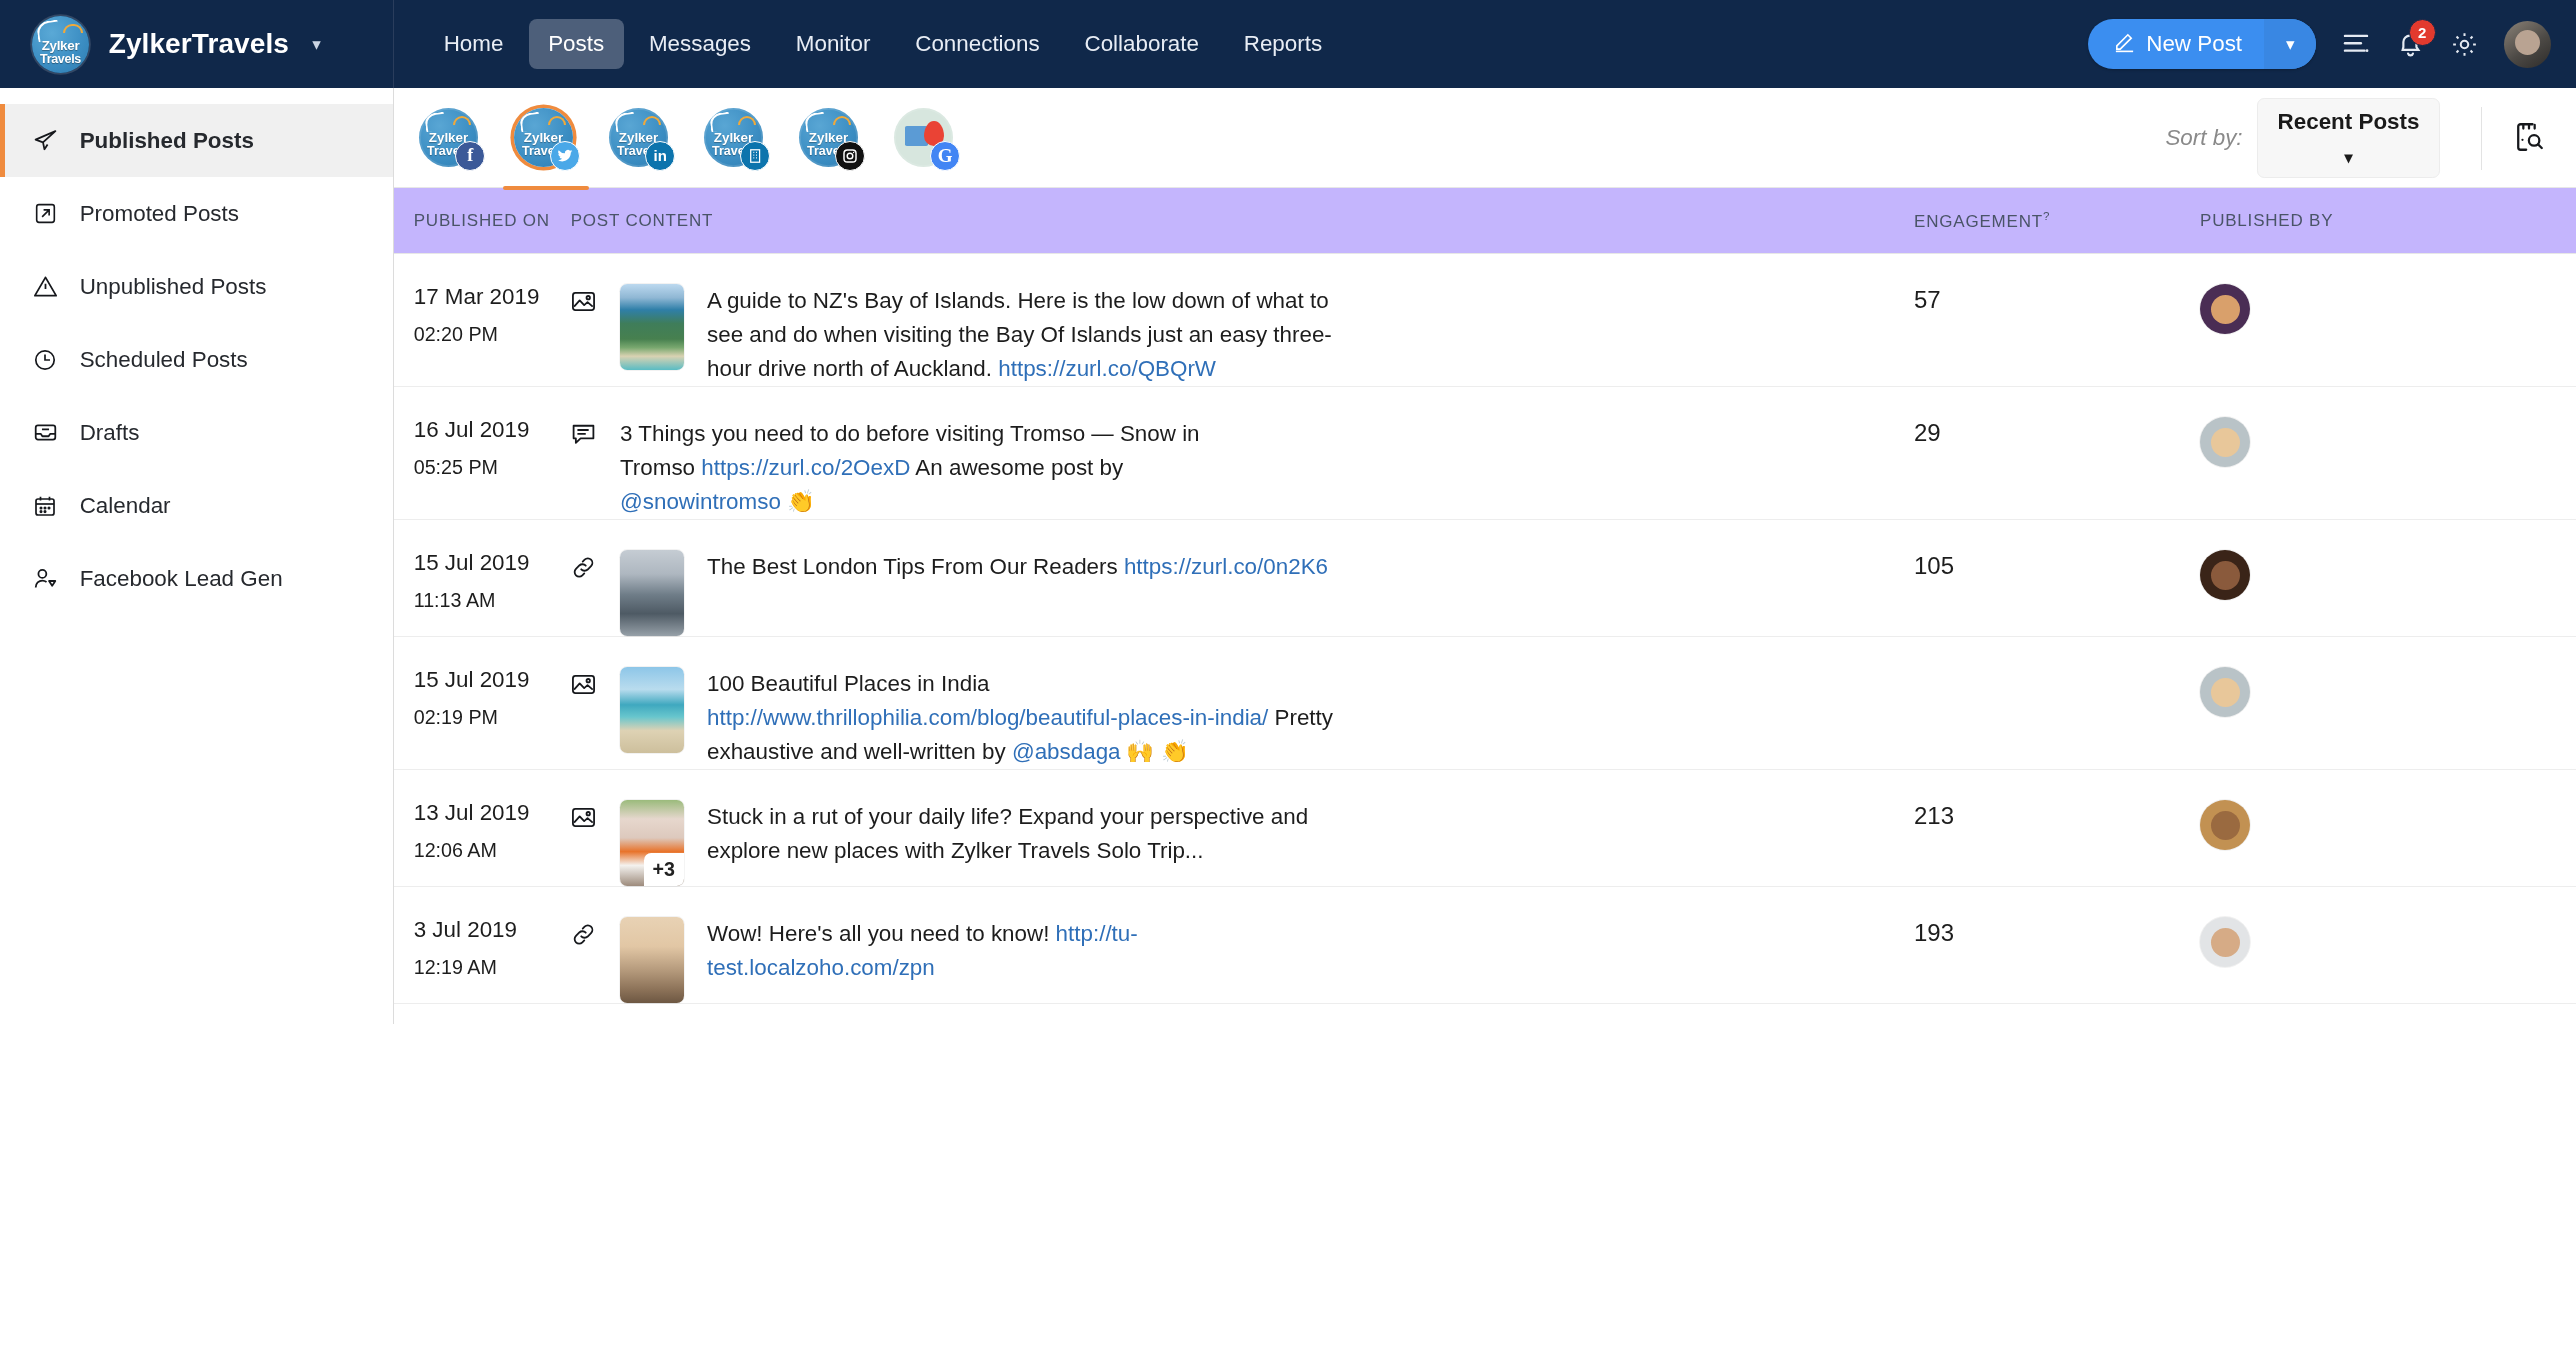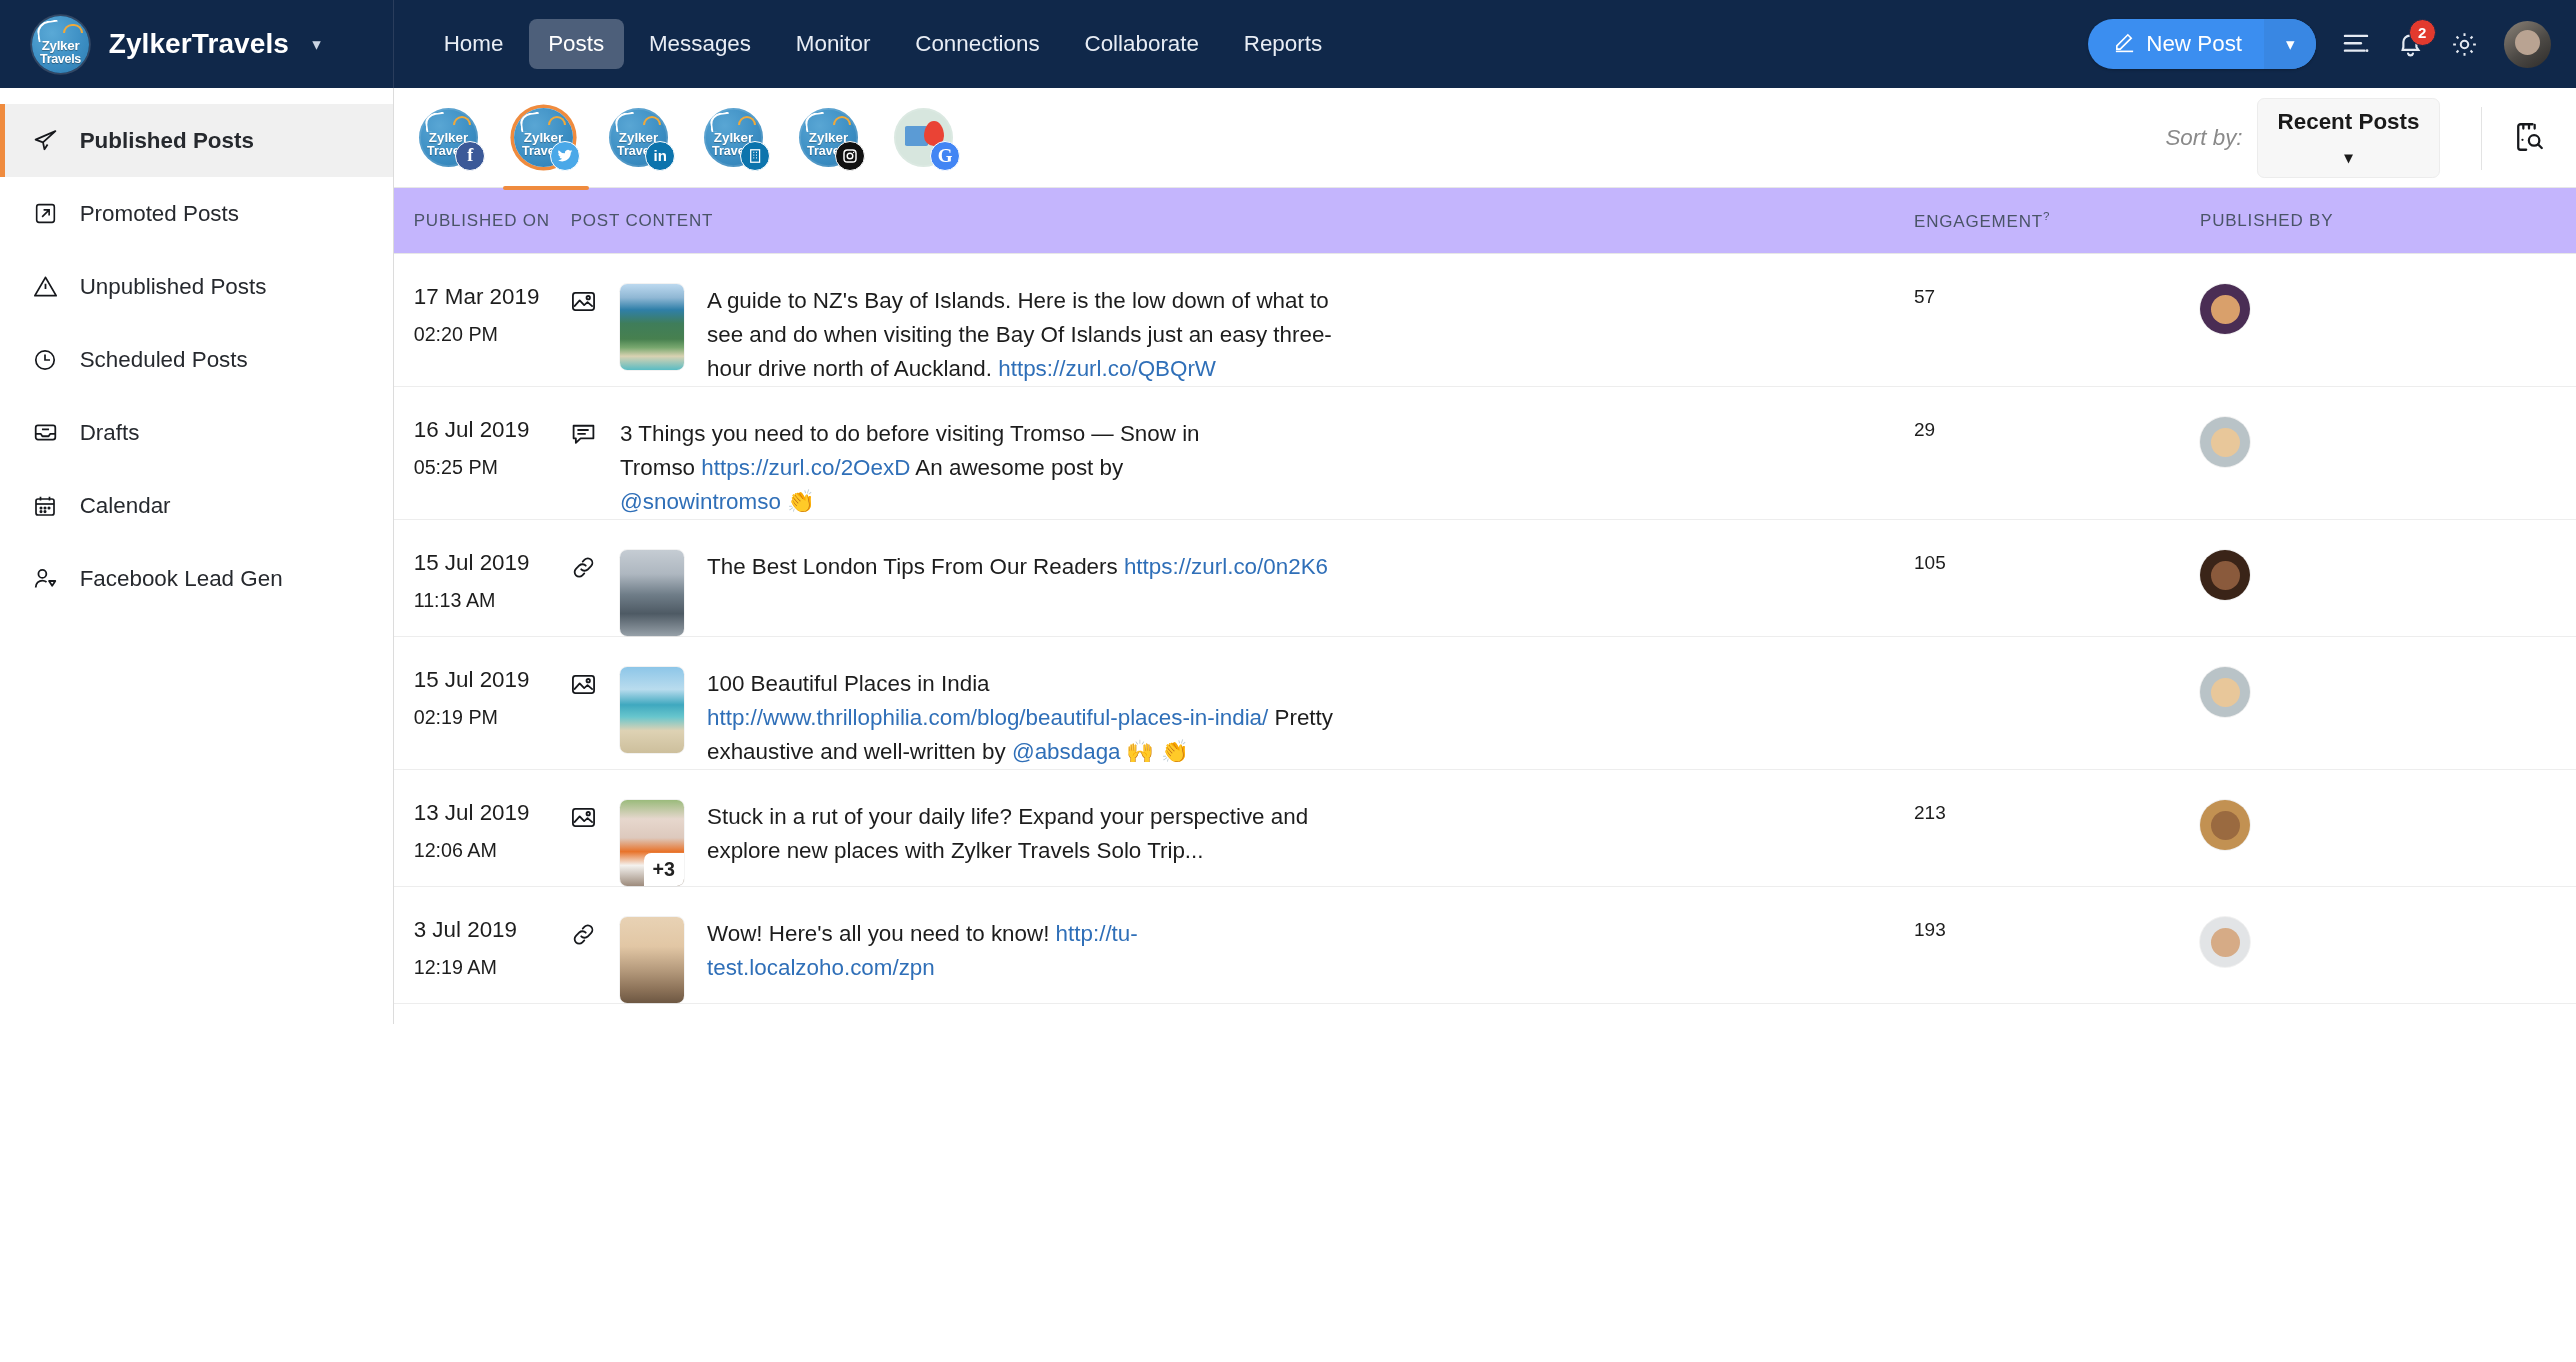--- a/index.html
+++ b/index.html
@@ -187,21 +187,21 @@
   .thumb .plus {
     position:absolute; right:0; bottom:0; background:#fff;
     font-size:19.7px; font-weight:bold; padding: 5.4px 9px; border-radius: 7.2px 0 7.2px 0;
     color:#222;
   }
   .ptext {
     font-size: 22.4px; line-height: 1.52; color:#1d1d1d; max-width: 635px;
   }
   .ptext a { color:#2f6fb8; text-decoration:none; }
   .ptext .mention { color:#2f6fb8; }
-  .c-eng { width: 286px; flex:0 0 auto; font-size: 19px; color:#1d1d1d; padding-top: 1.8px; }
+  .c-eng { width: 286px; flex:0 0 auto; font-size: 24px; color:#1d1d1d; padding-top: 1.8px; }
   .c-by { width: 376px; flex:0 0 auto; }
   .av {
     width: 50px; height:50px; border-radius:50%; overflow:hidden; position:relative;
     box-shadow: 0 0 0 0.9px rgba(0,0,0,.06);
   }
   .av .face { position:absolute; left:10.7px; top:10.7px; width:29px; height:29px; border-radius:50%; }
 </style>
 </head>
 <body>
 

